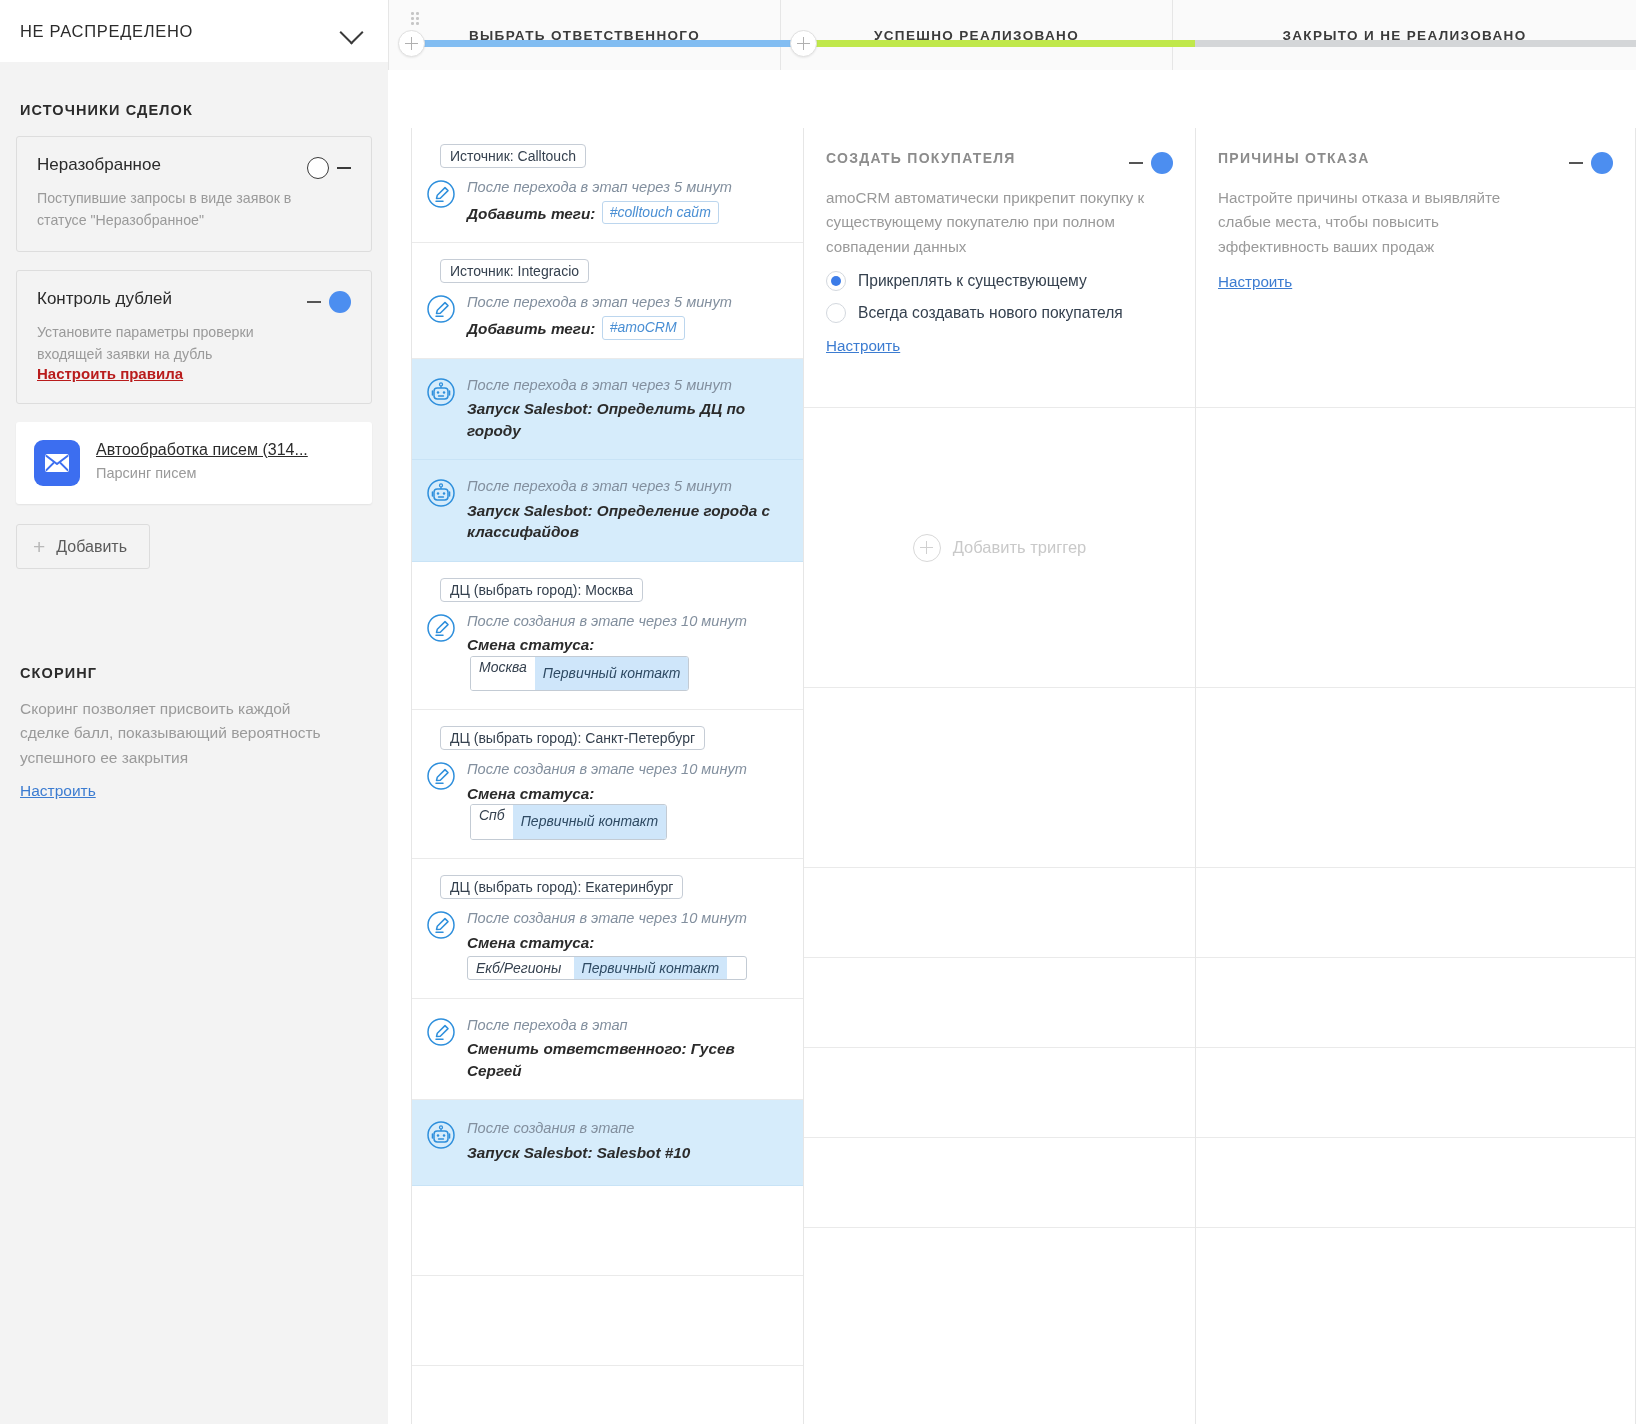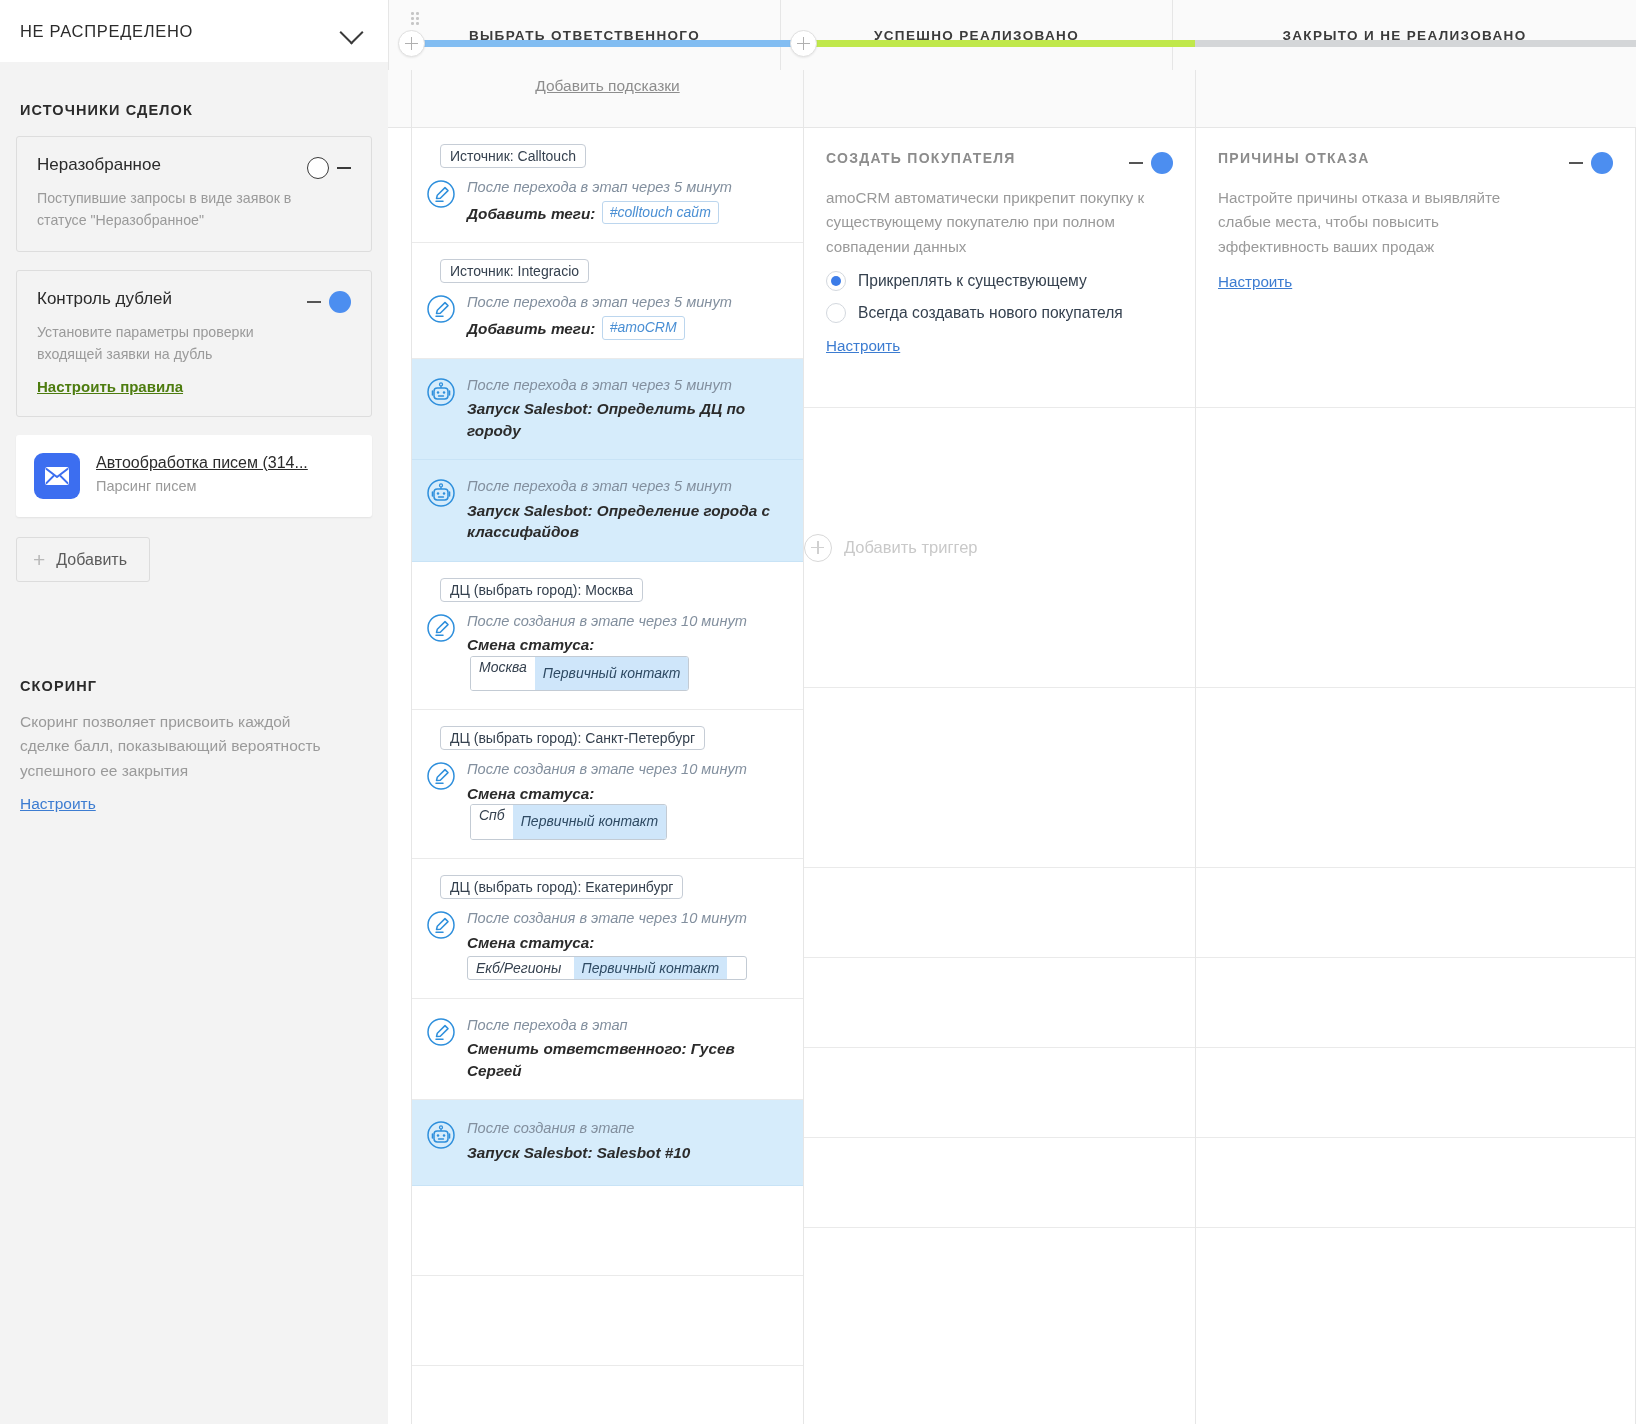--- a/index.html
+++ b/index.html
@@ -32,22 +32,22 @@
     letter-spacing: 1.1px; padding: 40px 4px 18px 4px;
   }
   .card {
     border: 1px solid #dddddd; background: #f3f3f3; border-radius: 3px;
     padding: 18px 20px 20px 20px; margin-bottom: 18px; position: relative;
   }
   .card-row { display: flex; align-items: flex-start; justify-content: space-between; }
   .card-title { font-size: 17px; color: #2b2b2b; line-height: 1.2; }
   .card-desc { font-size: 14.2px; color: #9a9a9a; line-height: 1.55; margin-top: 8px; max-width: 262px; }
   .card-link {
-    display: inline-block; margin-top: 13px; font-size: 15px; font-weight: bold;
-    color: #4d7c0f; text-decoration: underline; cursor: pointer;
+    display: inline-block; margin-top: 0; font-size: 15px; font-weight: bold;
+    color: #b91c1c; text-decoration: underline; cursor: pointer;
   }
   
   .toggle { width: 44px; height: 22px; position: relative; flex: 0 0 44px; cursor: pointer; margin-top: 2px; }
   .toggle .line { position: absolute; top: 10px; height: 1.6px; background: #3a3a3a; width: 14px; }
   .toggle .knob { position: absolute; top: 0; width: 22px; height: 22px; border-radius: 50%; }
   .toggle.off .line { right: 0; }
   .toggle.off .knob { left: 0; background: #ffffff; border: 1.6px solid #3a3a3a; }
   .toggle.on .line { left: 0; background: #555; }
   .toggle.on .knob { right: 0; background: #4c8ef0; }
 
@@ -296,27 +296,20 @@
 
       <div class="bars">
         <div class="bar b1"></div>
         <div class="bar b2"></div>
         <div class="bar b3"></div>
       </div>
       <div class="plus-circle pc1"></div>
       <div class="plus-circle pc2"></div>
     </div>
 
-    <div class="hints-row">
-      <div class="hints-c1">
-        <span class="hint-link">Добавить подсказки</span>
-      </div>
-      <div class="hints-c2"></div>
-      <div class="hints-c3"></div>
-    </div>
 
     <div class="cols">
 
       <div class="col k1">
 
         <div class="trigger">
           <span class="cond-pill">Источник: Calltouch</span>
           <div class="act-row">
             <span class="act-ico">
               <svg width="30" height="30" viewBox="0 0 30 30">
@@ -522,21 +515,21 @@
             <span class="radio sel"></span>
             <span class="radio-lbl">Прикреплять к существующему</span>
           </div>
           <div class="radio-row">
             <span class="radio"></span>
             <span class="radio-lbl">Всегда создавать нового покупателя</span>
           </div>
           <span class="info-link">Настроить</span>
         </div>
 
-        <div class="big-empty" style="height:280px;display:flex;align-items:center;">
+        <div class="big-empty" style="height:280px;display:flex;align-items:center;justify-content:center;">
           <div class="add-trigger">
             <span class="at-circle"></span>
             <span>Добавить триггер</span>
           </div>
         </div>
 
         <div class="empty-cell" style="height:180px;"></div>
         <div class="empty-cell"></div>
         <div class="empty-cell"></div>
         <div class="empty-cell"></div>

